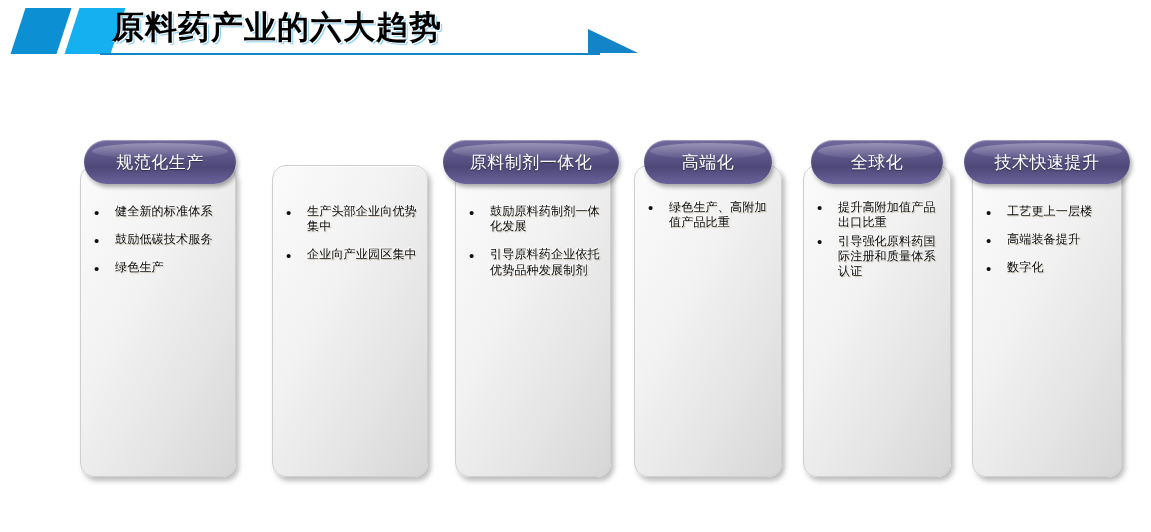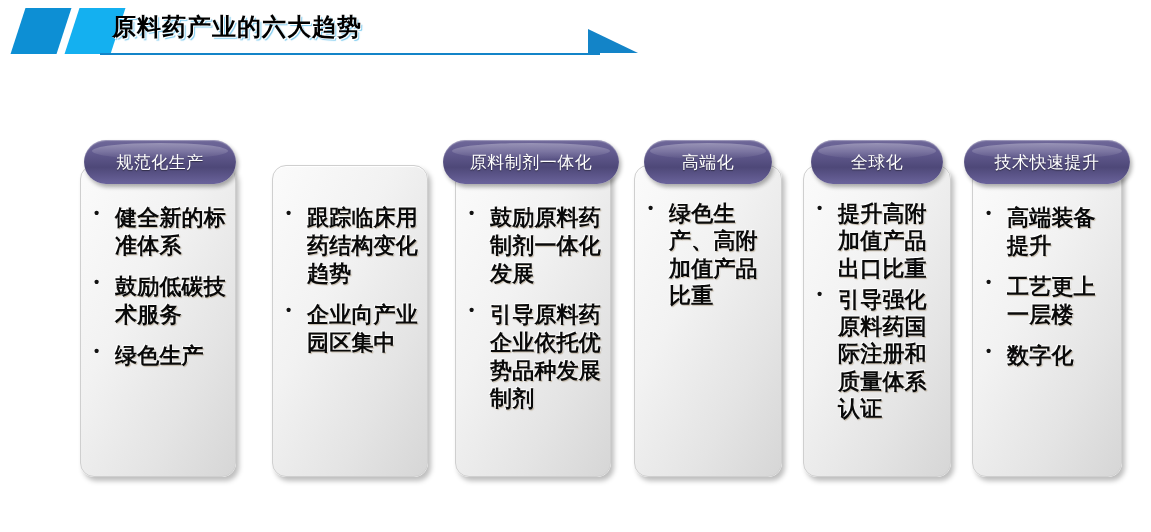--- a/index.html
+++ b/index.html
@@ -30,21 +30,21 @@
     height: 46px;
     transform: skewX(-18deg);
   }
   .bar-deco.one { left: 18px; background: #0d8fd4; }
   .bar-deco.two { left: 72px; background: #14b0f0; }
 
   .header-title {
     position: absolute;
     left: 112px;
     top: 4px;
-    font-size: 24px;
+    font-size: 32px;
     font-weight: bold;
     color: #000000;
     letter-spacing: 1px;
     line-height: 46px;
     text-shadow: 1px 1px 0 #ffffff, 2px 2px 1px rgba(20,160,225,0.55);
     white-space: nowrap;
     text-align: right;
   }
 
   .header-rule {
@@ -98,22 +98,22 @@
 
   .bullets {
     margin: 0;
     padding: 0;
     list-style: none;
   }
   .bullets li {
     position: relative;
     padding-left: 28px;
     margin-bottom: 13px;
-    font-size: 22px;
-    font-weight: bold;
+    font-size: 12px;
+    font-weight: normal;
     line-height: 1.27;
     color: #0a0a0a;
     text-shadow: -1px -1px 0 #ffffff, 1px -1px 0 #f0f0f0, 1px 1px 1px rgba(120,90,40,0.35);
     letter-spacing: 0.2px;
     word-break: break-all;
   }
   .bullets li:before {
     content: "\2022";
     position: absolute;
     left: 7px;
@@ -189,21 +189,21 @@
       </ul>
     </div>
   </div>
   <div class="pill" style="left:84px; width:152px;">
     <span class="pill-label">规范化生产</span>
   </div>
 
   <div class="card" style="left:272px;">
     <div class="card-body">
       <ul class="bullets">
-        <li>跟踪临床用药结构变化趋势</li>
+        <li>生产头部企业向优势集中</li>
         <li>企业向产业园区集中</li>
       </ul>
     </div>
   </div>
 
   <div class="card" style="left:455px;">
     <div class="card-body">
       <ul class="bullets">
         <li>鼓励原料药制剂一体化发展</li>
         <li>引导原料药企业依托优势品种发展制剂</li>
@@ -233,22 +233,22 @@
       </ul>
     </div>
   </div>
   <div class="pill" style="left:811px; width:132px;">
     <span class="pill-label">全球化</span>
   </div>
 
   <div class="card" style="left:972px; width:150px;">
     <div class="card-body">
       <ul class="bullets">
+        <li>工艺更上一层楼</li>
         <li>高端装备提升</li>
-        <li>工艺更上一层楼</li>
         <li>数字化</li>
       </ul>
     </div>
   </div>
   <div class="pill" style="left:964px; width:166px;">
     <span class="pill-label">技术快速提升</span>
   </div>
 
 </div>
 

